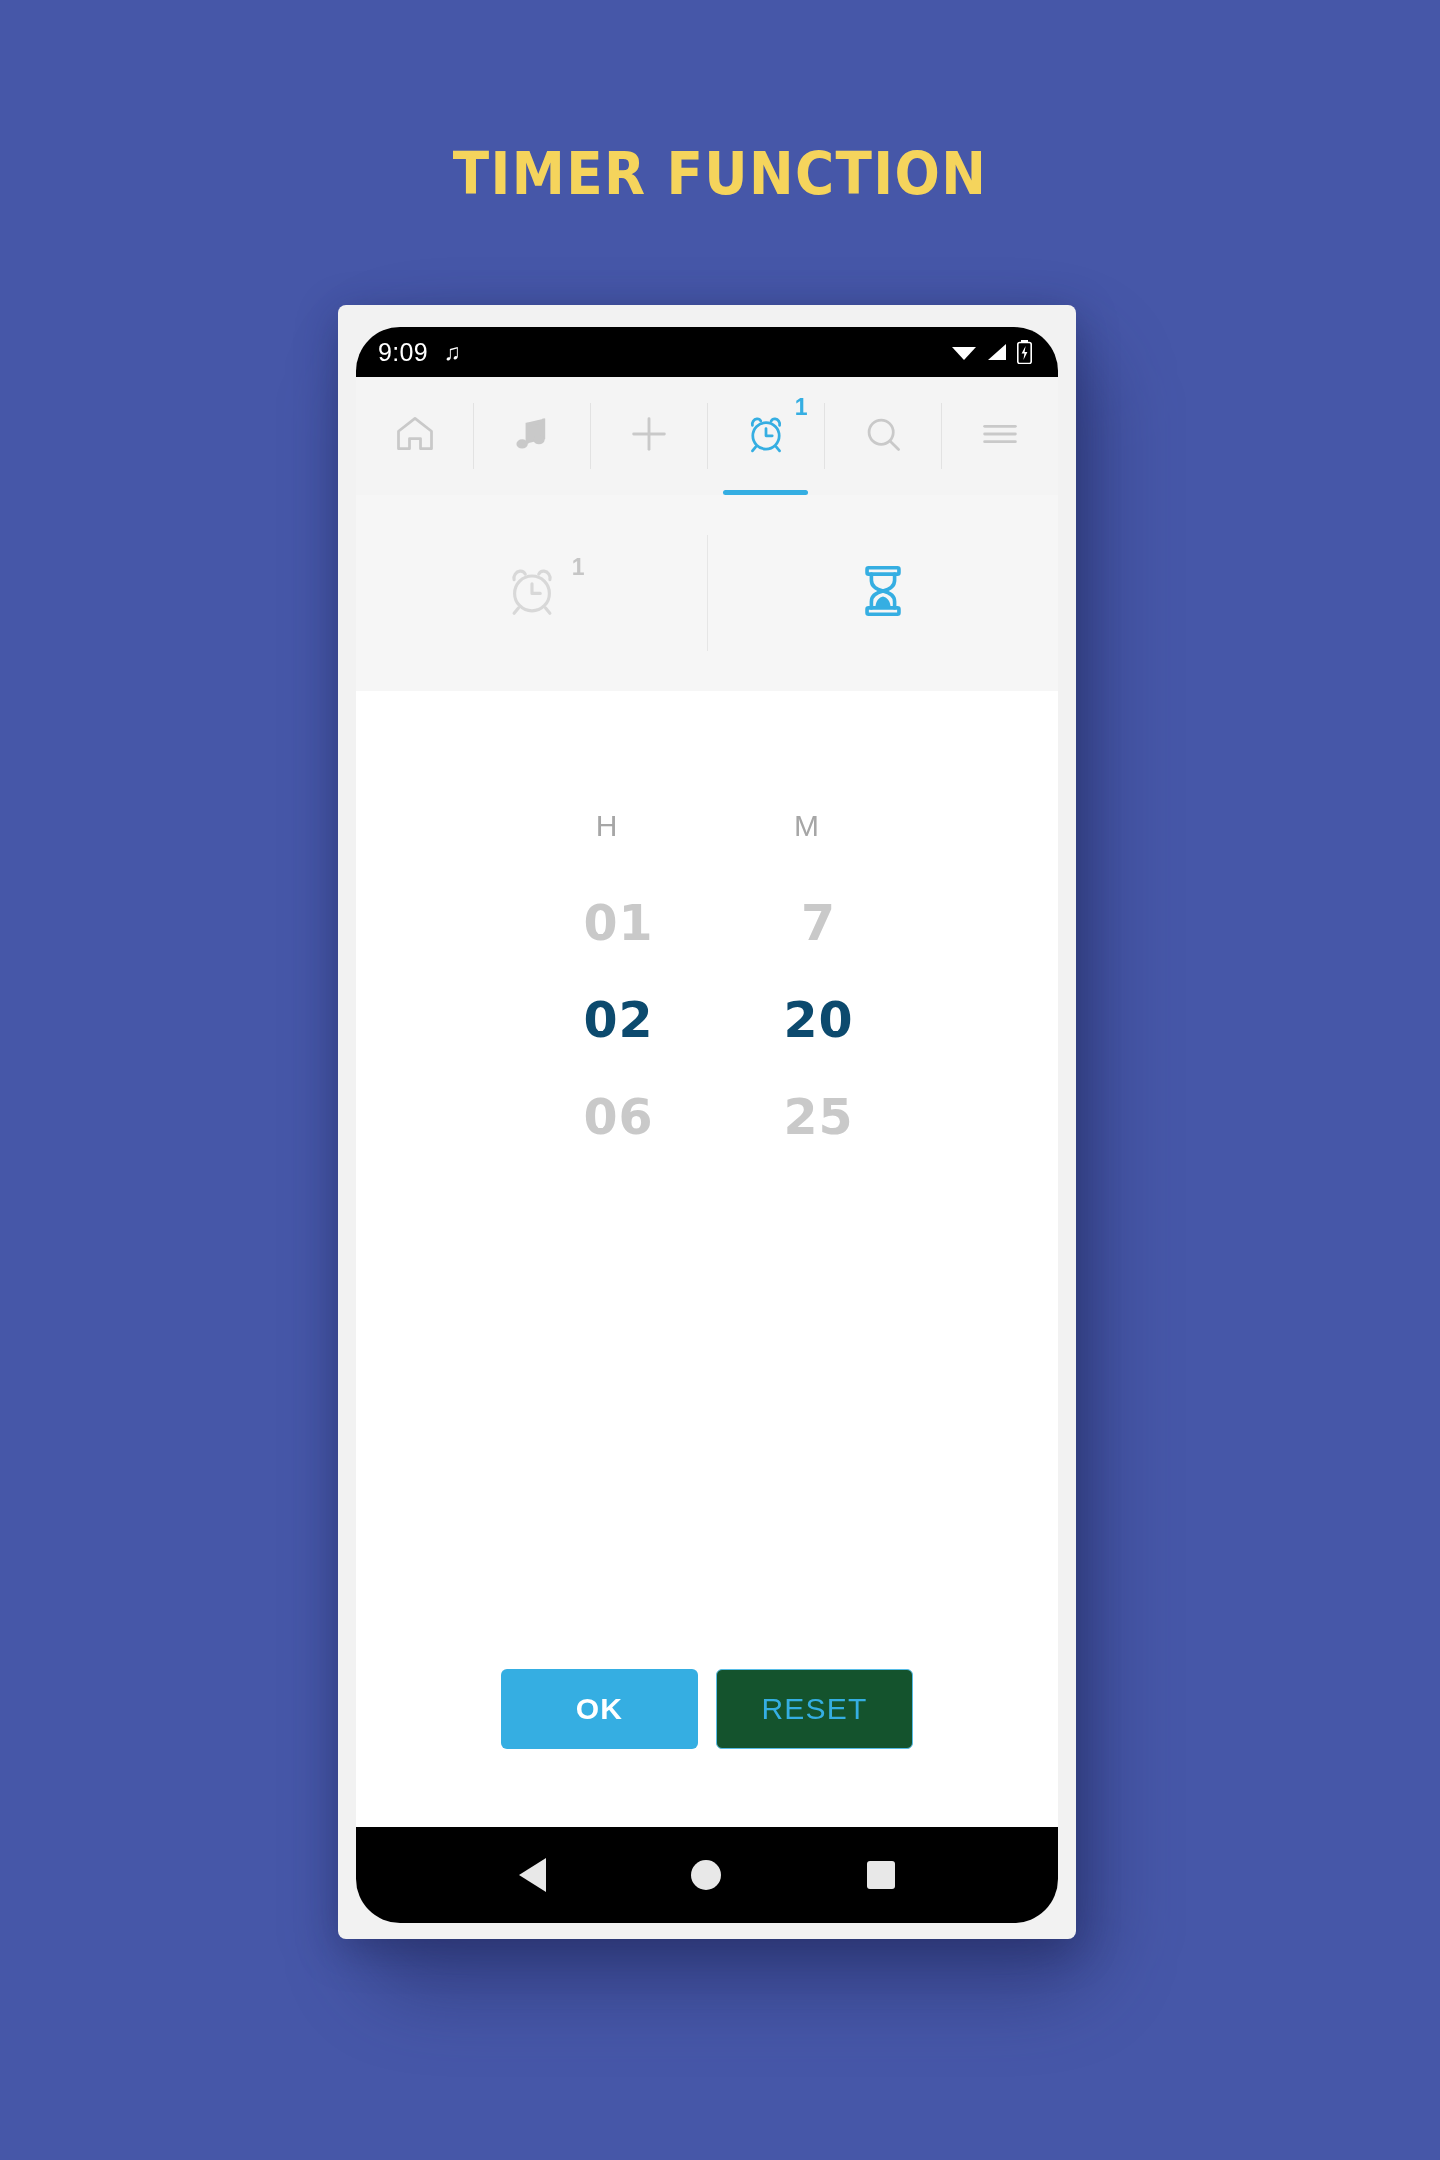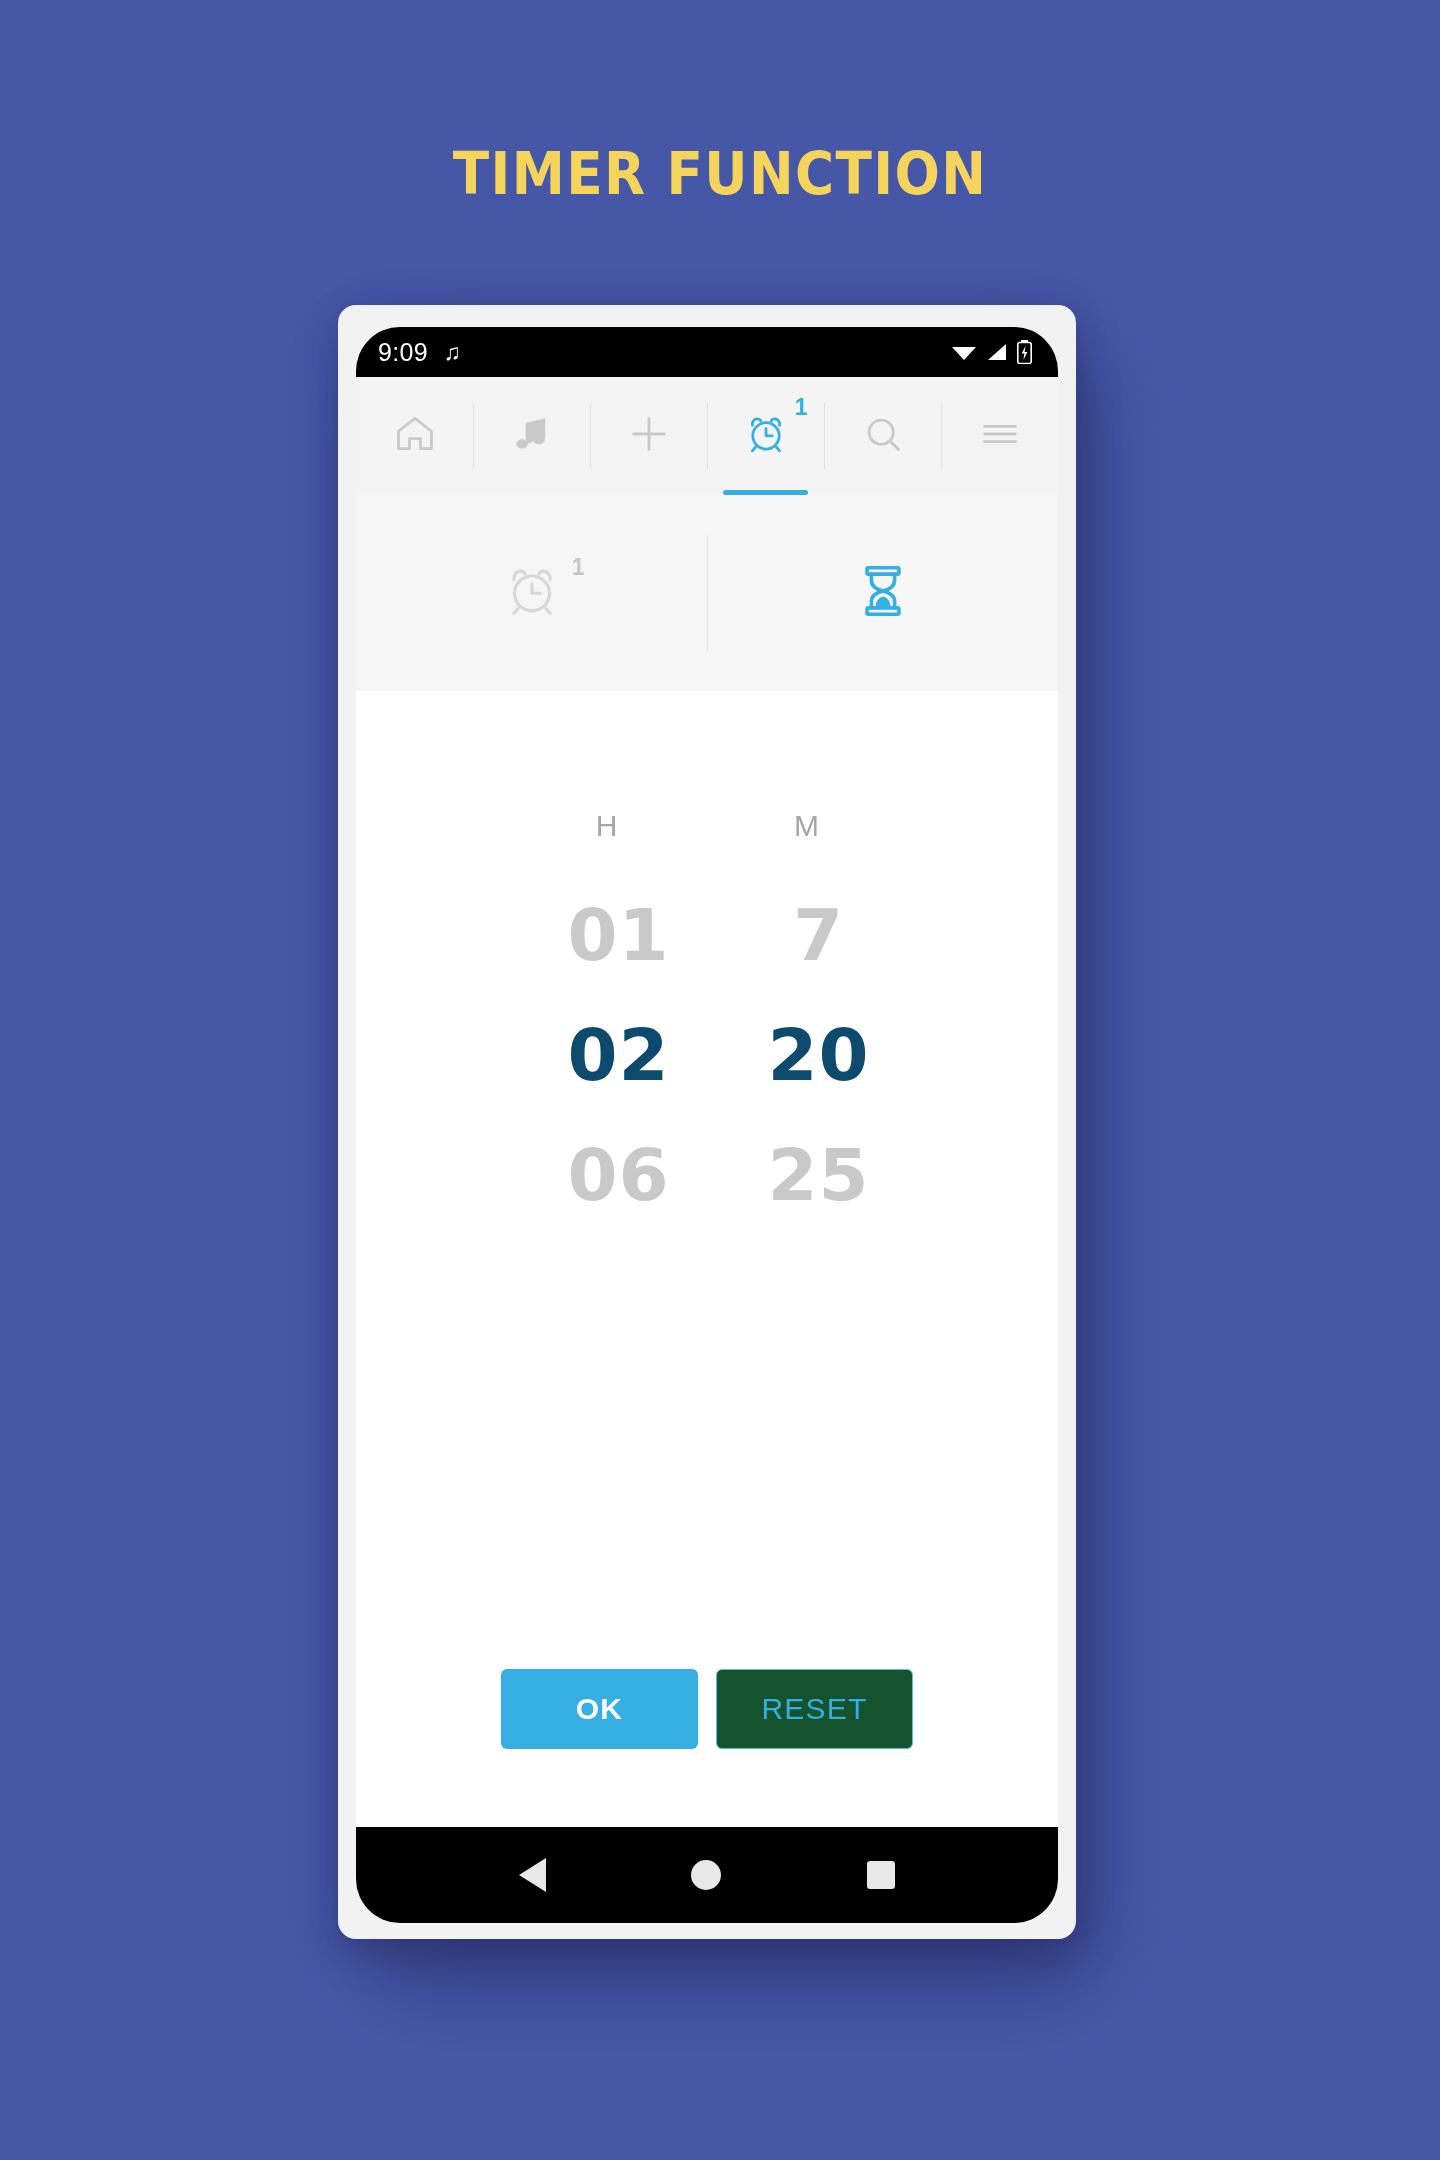--- a/index.html
+++ b/index.html
@@ -44,21 +44,21 @@
     transform: translate(16px, 22px);
   }
 
   .phone {
     position: absolute;
     left: 338px;
     top: 305px;
     width: 738px;
     height: 1634px;
     background: #f2f2f2;
-    border-radius: 18px;
+    border-radius: 8px;
     padding: 22px 18px 16px 18px;
     box-shadow: 0 10px 40px rgba(20, 26, 70, 0.35);
   }
 
   .screen {
     width: 100%;
     height: 100%;
     border-radius: 44px;
     overflow: hidden;
     background: #ffffff;
@@ -201,21 +201,21 @@
 
   .col-label {
     font-size: 30px;
     color: #a6a6a6;
     font-weight: 400;
     letter-spacing: 1px;
     margin-bottom: 32px;
   }
 
   .picker-val {
-    font-size: 72px;
+    font-size: 49px;
     font-weight: bold;
     line-height: 1;
     color: #c9c9c9;
     padding: 24px 0;
     letter-spacing: 1px;
     font-family: "DejaVu Sans", sans-serif;
     margin-left: 23px;
   }
 
   .picker-val.selected { color: #0c4a6e; }

